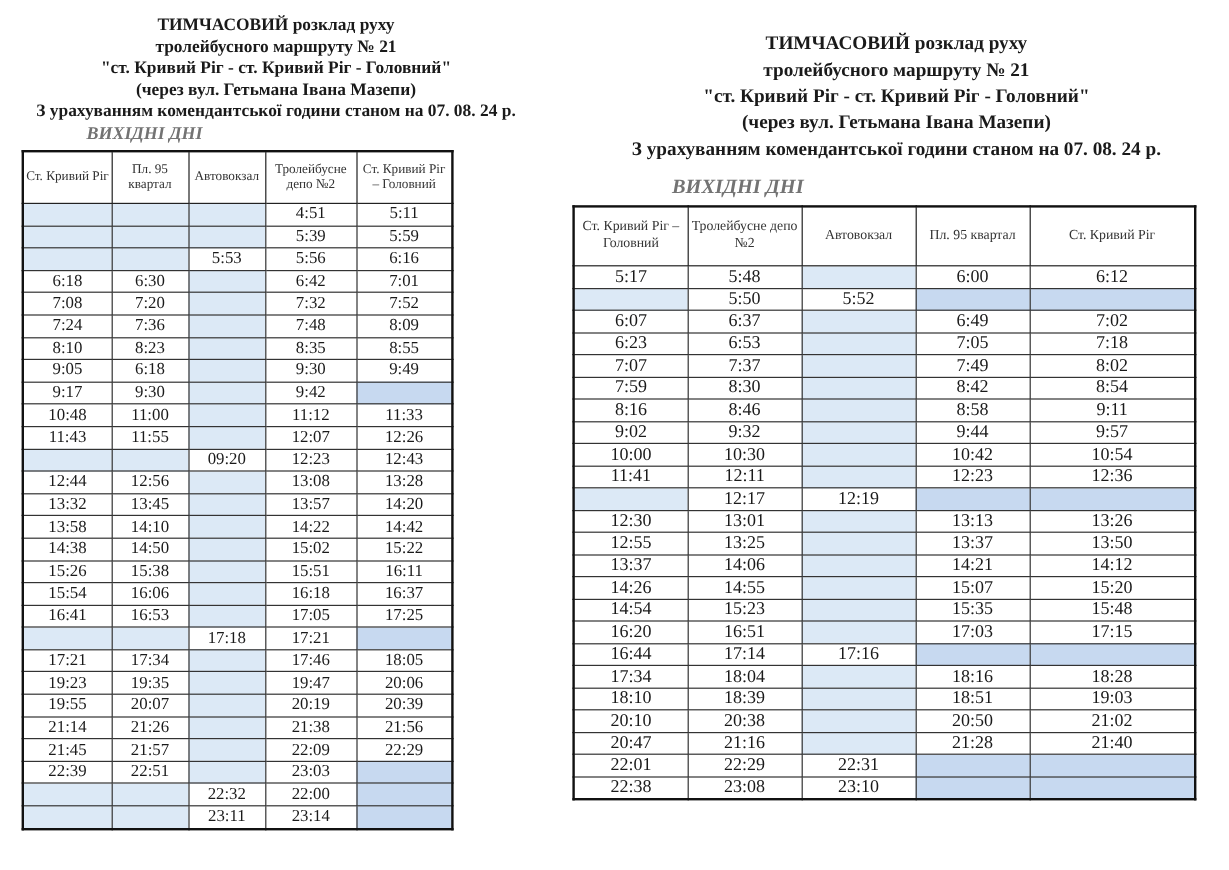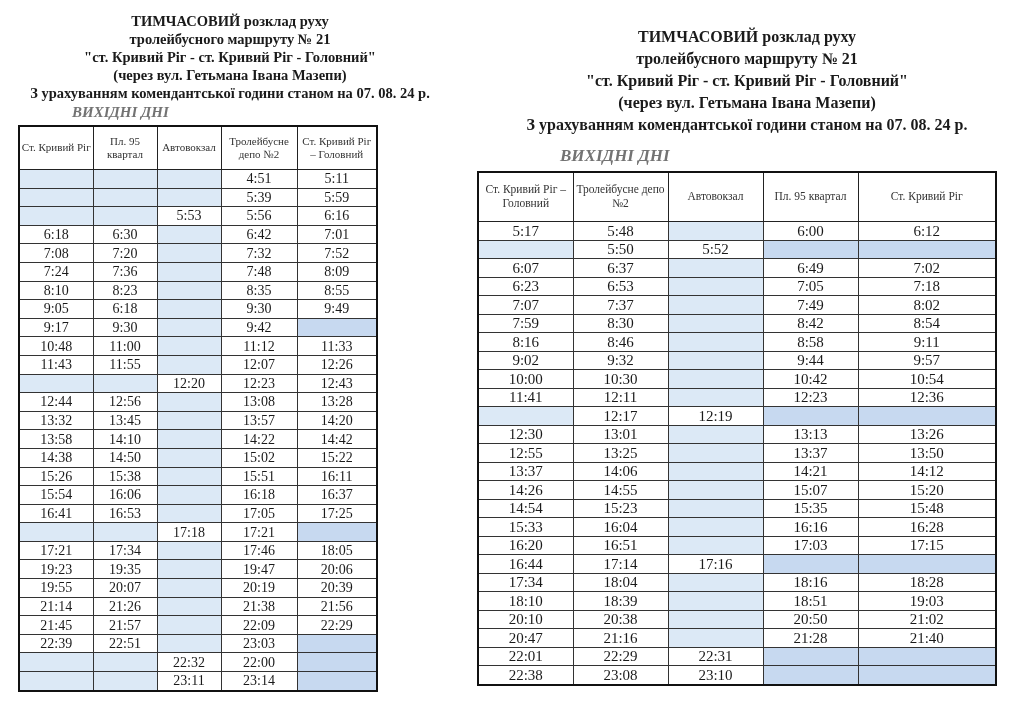--- a/index.html
+++ b/index.html
@@ -128,21 +128,21 @@
         <tr>
           <td>11:43</td>
           <td>11:55</td>
           <td class="empty"></td>
           <td>12:07</td>
           <td>12:26</td>
         </tr>
         <tr>
           <td class="empty"></td>
           <td class="empty"></td>
-          <td>12:20</td>
+          <td>09:20</td>
           <td>12:23</td>
           <td>12:43</td>
         </tr>
         <tr>
           <td>12:44</td>
           <td>12:56</td>
           <td class="empty"></td>
           <td>13:08</td>
           <td>13:28</td>
         </tr>
@@ -388,27 +388,20 @@
           <td>15:20</td>
         </tr>
         <tr>
           <td>14:54</td>
           <td>15:23</td>
           <td class="empty"></td>
           <td>15:35</td>
           <td>15:48</td>
         </tr>
         <tr>
-          <td>15:33</td>
-          <td>16:04</td>
-          <td class="empty"></td>
-          <td>16:16</td>
-          <td>16:28</td>
-        </tr>
-        <tr>
           <td>16:20</td>
           <td>16:51</td>
           <td class="empty"></td>
           <td>17:03</td>
           <td>17:15</td>
         </tr>
         <tr>
           <td>16:44</td>
           <td>17:14</td>
           <td>17:16</td>

